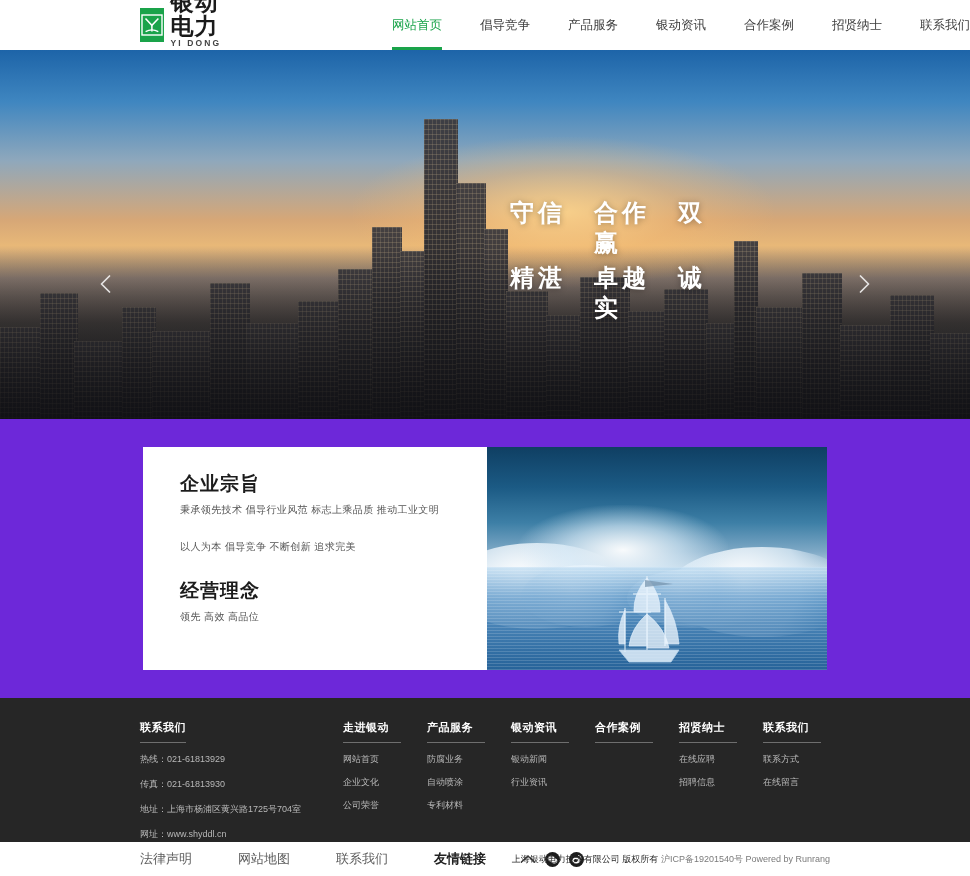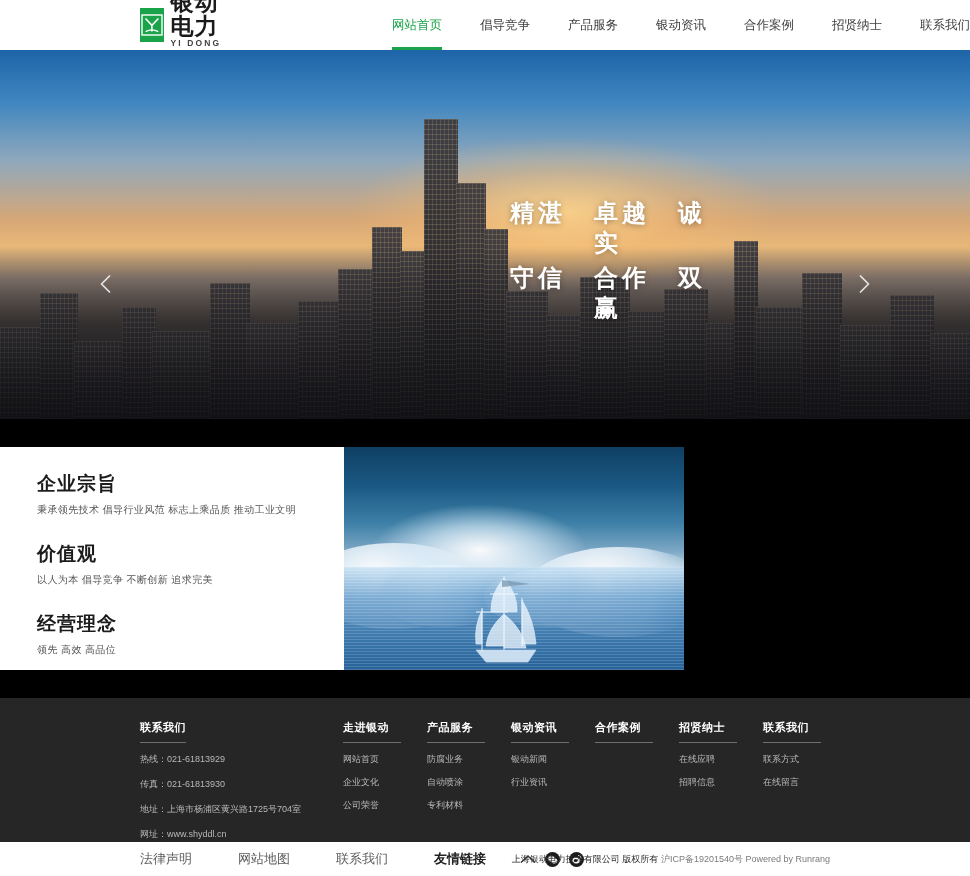--- a/index.html
+++ b/index.html
@@ -94,22 +94,22 @@
   .hero-arrow {
     position:absolute; top:222px; width:24px; height:24px;
     z-index:7; cursor:pointer; opacity:.92;
   }
   .hero-arrow.left { left:94px; }
   .hero-arrow.right { right:94px; }
   .hero-arrow svg { display:block; }
 
   
   .section {
-    width:970px; height:279px; background:#000000;
-    display:flex; align-items:flex-start; 
+    width:970px; height:279px; background:#6d28d9;
+    display:flex; align-items:flex-start; justify-content:center;
     padding-top:28px;
   }
   .card {
     width:684px; height:223px; background:#ffffff;
     display:flex; align-items:stretch;
     box-shadow:0 0 0 rgba(0,0,0,0);
   }
   .card-left {
     flex:0 0 344px; padding:24px 0 0 37px;
   }
@@ -256,22 +256,22 @@
   <div class="sky-b" style="left:706px; width:30px;  height:96px;"></div>
   <div class="sky-b" style="left:734px; width:24px;  height:178px;"></div>
   <div class="sky-b" style="left:756px; width:48px;  height:112px;"></div>
   <div class="sky-b" style="left:802px; width:40px;  height:146px;"></div>
   <div class="sky-b" style="left:840px; width:52px;  height:94px;"></div>
   <div class="sky-b" style="left:890px; width:44px;  height:124px;"></div>
   <div class="sky-b" style="left:930px; width:40px;  height:86px;"></div>
   <div class="hero-city-haze"></div>
 
   <div class="hero-slogan">
+    <div class="slogan-line">守信　合作　双赢</div>
     <div class="slogan-line">精湛　卓越　诚实</div>
-    <div class="slogan-line">守信　合作　双赢</div>
   </div>
 
   <div class="hero-arrow left">
     <svg width="24" height="24" viewBox="0 0 24 24">
       <path d="M15.5 4 L7.5 12 L15.5 20" fill="none" stroke="#ffffff" stroke-width="1.7" stroke-linecap="round" stroke-linejoin="round" opacity="0.9"></path>
     </svg>
   </div>
   <div class="hero-arrow right">
     <svg width="24" height="24" viewBox="0 0 24 24">
       <path d="M8.5 4 L16.5 12 L8.5 20" fill="none" stroke="#ffffff" stroke-width="1.7" stroke-linecap="round" stroke-linejoin="round" opacity="0.9"></path>
@@ -280,21 +280,20 @@
 </div>
 
 <div class="section">
   <div class="card">
     <div class="card-left">
       <div class="blk">
         <div class="blk-title">企业宗旨</div>
         <div class="blk-sub">秉承领先技术 倡导行业风范 标志上乘品质 推动工业文明</div>
       </div>
       <div class="blk">
-        <div class="blk-title">价值观</div>
         <div class="blk-sub">以人为本 倡导竞争 不断创新 追求完美</div>
       </div>
       <div class="blk">
         <div class="blk-title">经营理念</div>
         <div class="blk-sub">领先 高效 高品位</div>
       </div>
     </div>
 
     <div class="card-right">
       <div class="cloud" style="left:-40px; top:96px;  width:180px; height:86px;"></div>

